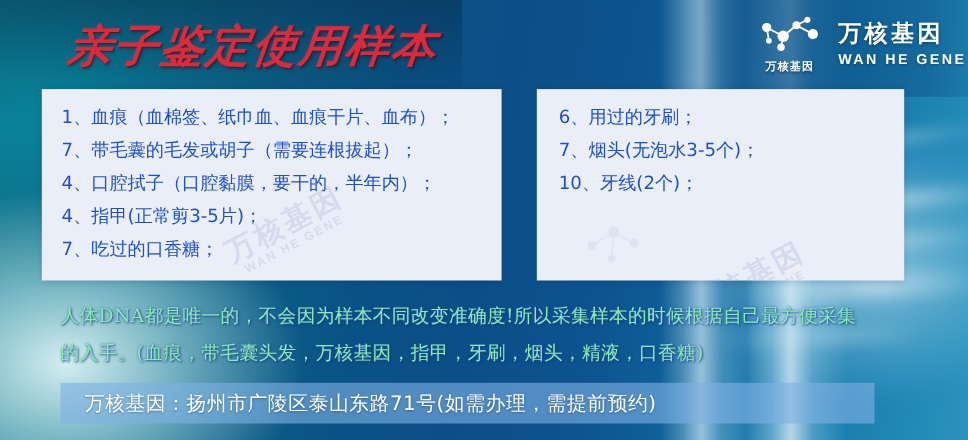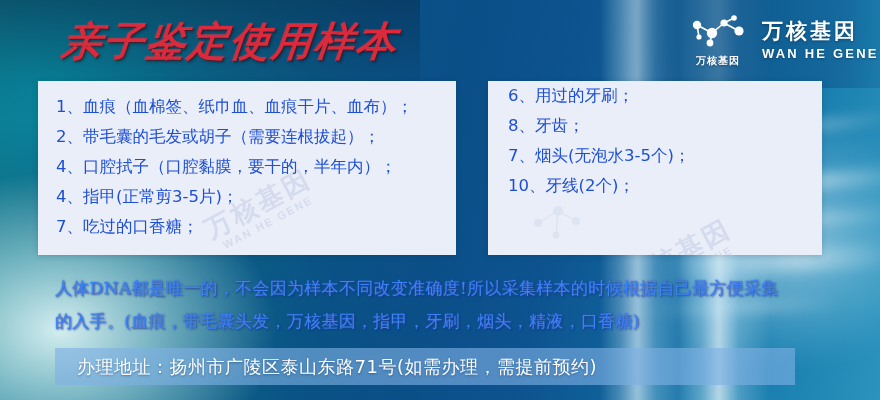--- a/index.html
+++ b/index.html
@@ -123,21 +123,21 @@
 
   .panel ul { list-style: none; margin: 0; padding: 0; position: relative; z-index: 2; }
   .panel li {
     color: #1d4ed8;
     font-size: 16.5px;
     line-height: 30px;
     white-space: nowrap;
     font-family: "DejaVu Sans", "Liberation Sans", sans-serif;
   }
   .panel-left ul  { padding: 11px 0 0 18px; }
-  .panel-right ul { padding: 0 0 0 20px; }
+  .panel-right ul { padding: 11px 0 0 20px; }
 
   
   .wm {
     position: absolute;
     transform: rotate(-28deg);
     color: #c3cde6;
     opacity: .55;
     pointer-events: none;
     z-index: 1;
     text-align: center;
@@ -150,21 +150,21 @@
   }
   .wm-a { left: 165px; top: 108px; }
   .wm-c { left: 135px; top: 158px; }
 
   
   .note {
     position: absolute; left: 55px; top: 272px; width: 790px;
     font-family: "DejaVu Serif", "Liberation Serif", serif;
     font-size: 17px;
     line-height: 33px;
-    color: #3b82f6;
+    color: #86efac;
     text-shadow:
       0 0 2px rgba(60,90,200,0.85),
       1px 1px 2px rgba(20,40,120,0.75);
     letter-spacing: .3px;
   }
 
   
   .addr-bar {
     position: absolute; left: 55px; top: 348px; width: 740px; height: 37px;
     background: rgba(126,176,228,0.62);
@@ -226,21 +226,21 @@
   </div>
 
   <div class="panel panel-left">
     <div class="wm wm-a">
       <div class="wm-cn">万核基因</div>
       <div class="wm-en">WAN HE GENE</div>
     </div>
 
     <ul>
       <li>1、血痕（血棉签、纸巾血、血痕干片、血布）；</li>
-      <li>2、带毛囊的毛发或胡子（需要连根拔起）；</li>
+      <li>7、带毛囊的毛发或胡子（需要连根拔起）；</li>
       <li>4、口腔拭子（口腔黏膜，要干的，半年内）；</li>
       <li>4、指甲(正常剪3-5片)；</li>
       <li>7、吃过的口香糖；</li>
     </ul>
   </div>
 
   <div class="panel panel-right">
     <div class="wm wm-c">
       <div class="wm-cn">万核基因</div>
       <div class="wm-en">WAN HE GENE</div>
@@ -252,28 +252,27 @@
         <line x1="30" y1="18" x2="48" y2="28" stroke="#ccd6ea" stroke-width="1.4"></line>
         <line x1="30" y1="18" x2="28" y2="42" stroke="#ccd6ea" stroke-width="1.4"></line>
         <circle cx="10" cy="30" r="4" fill="#ccd6ea"></circle>
         <circle cx="30" cy="18" r="5" fill="#ccd6ea"></circle>
         <circle cx="48" cy="28" r="4" fill="#ccd6ea"></circle>
         <circle cx="28" cy="42" r="3.4" fill="#ccd6ea"></circle>
       </svg>
     </span>
     <ul>
       <li>6、用过的牙刷；</li>
-      <li>8、牙齿；</li>
       <li>7、烟头(无泡水3-5个)；</li>
       <li>10、牙线(2个)；</li>
     </ul>
   </div>
 
   <div class="note">
     <div>人体DNA都是唯一的，不会因为样本不同改变准确度!所以采集样本的时候根据自己最方便采集</div>
     <div>的入手。(血痕，带毛囊头发，万核基因，指甲，牙刷，烟头，精液，口香糖)</div>
   </div>
 
   <div class="addr-bar">
-    <div class="addr-text">办理地址：扬州市广陵区泰山东路71号(如需办理，需提前预约)</div>
+    <div class="addr-text">万核基因：扬州市广陵区泰山东路71号(如需办理，需提前预约)</div>
   </div>
 
 </div>
 
 </body></html>

